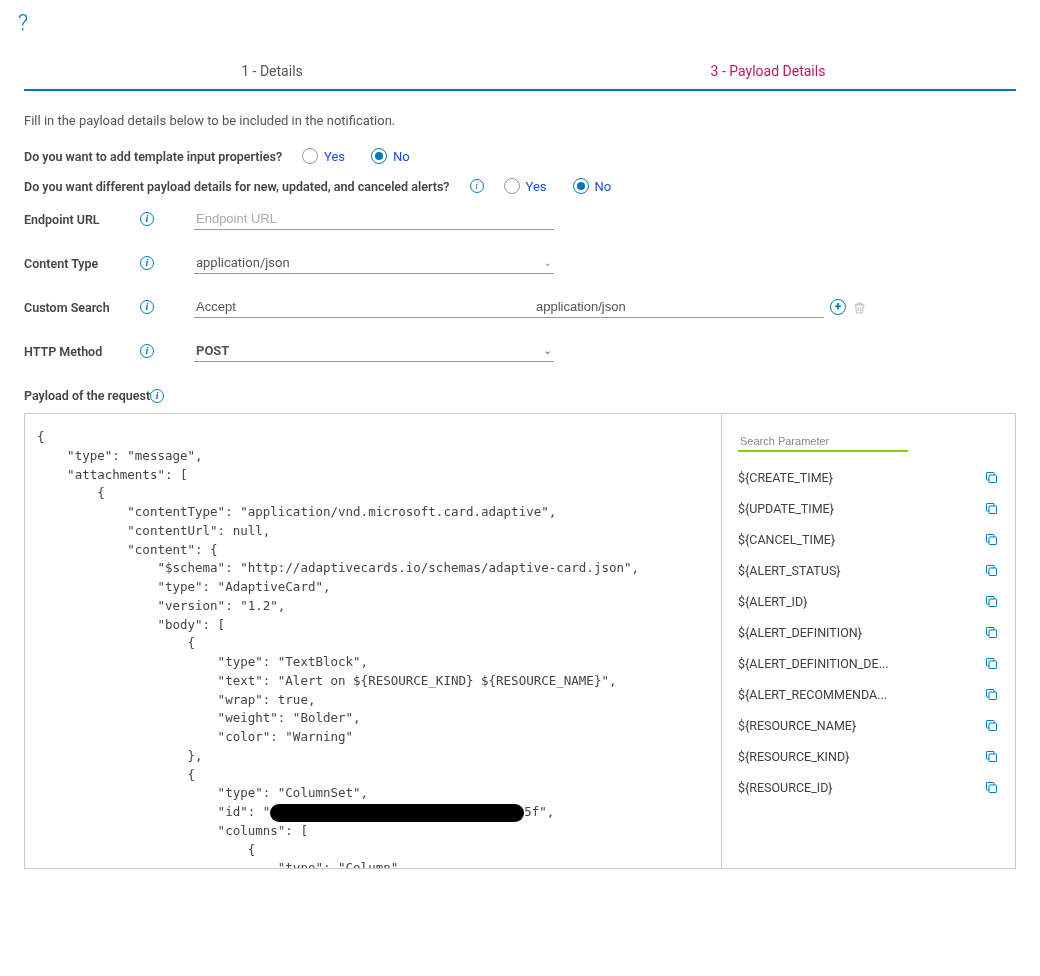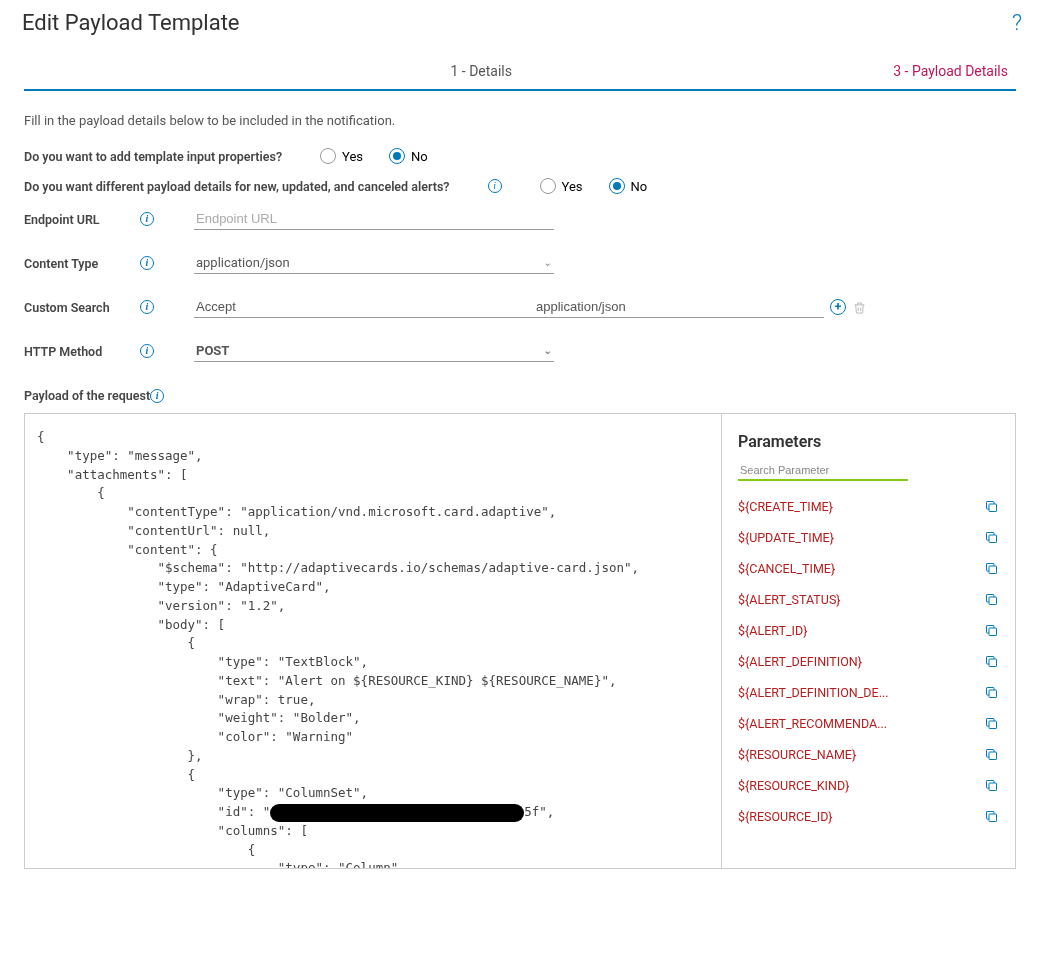--- a/index.html
+++ b/index.html
@@ -9,32 +9,32 @@
     font-size: 13px;
     color: #565656;
     background: #fff;
     width: 1040px;
   }
   .page { padding: 10px 18px 0 18px; }
   .title-row { display: flex; align-items: center; justify-content: space-between; margin-bottom: 18px; }
   .title { font-size: 22px; color: #313131; font-weight: 400; padding-left: 4px; }
   .help-icon { font-size: 22px; color: #0079b8; font-weight: 300; }
   .tabs { display: flex; border-bottom: 2px solid #0079b8; margin: 0 6px 22px 6px; }
-  .tab { flex: 1; text-align: right; padding: 10px 8px; color: #565656; font-size: 14px; }
+  .tab { flex: 1; text-align: center; padding: 10px 8px; color: #565656; font-size: 14px; }
   .tab.active { color: #be185d; }
   .intro { color: #565656; margin: 0 6px 20px 6px; font-size: 13px; }
   .question-row {
-    display: flex; align-items: center; gap: 38px;
+    display: flex; align-items: center; gap: 20px;
     margin: 0 6px 14px 6px;
   }
   .question-label { color: #454545; font-size: 12.5px; font-weight: 600; }
   .radio-group { display: flex; gap: 26px; align-items: center; }
   .radio {
     display: inline-flex; align-items: center; gap: 6px;
-    cursor: pointer; color: #000000;
+    cursor: pointer; color: #1d4ed8;
   }
   .radio-circle {
     width: 16px; height: 16px; border-radius: 50%;
     border: 1px solid #999; display: inline-flex;
     align-items: center; justify-content: center; background: #fff;
   }
   .radio-circle.checked { border-color: #0079b8; }
   .radio-circle.checked::after {
     content: ""; width: 8px; height: 8px; border-radius: 50%;
     background: #0079b8;
@@ -105,32 +105,31 @@
   .search-param {
     width: 170px; border: none; border-bottom: 2px solid #84cc16;
     padding: 3px 2px; font-size: 11px; background: transparent; margin-bottom: 18px;
   }
   .search-param::placeholder { color: #888; }
   .param-row {
     display: flex; align-items: center; justify-content: space-between;
     margin-bottom: 16px;
   }
   .param-name {
-    font-size: 12.5px; color: #b91c1c; max-width: 190px; overflow: hidden;
+    font-size: 12.5px; color: #404040; max-width: 190px; overflow: hidden;
     text-overflow: ellipsis; white-space: nowrap;
   }
   .copy-icon { width: 15px; height: 15px; color: #0079b8; }
   .copy-icon svg { stroke: #0079b8; }
 </style>
 </head>
 <body>
 
 <div class="page">
   <div class="title-row">
-    <div class="title">Edit Payload Template</div>
     <div class="help-icon">?</div>
   </div>
 
   <div class="tabs">
     <div class="tab">1 - Details</div>
     <div class="tab active">3 - Payload Details</div>
   </div>
 
   <div class="intro">Fill in the payload details below to be included in the notification.</div>
 
@@ -247,21 +246,20 @@
 <span>                        "id": "</span><span class="redact redact1"></span><span>5f",</span>
 <span>                        "columns": [</span>
 <span>                            {</span>
 <span>                                "type": "Column",</span>
 
 
 
 </div>
 
     <div class="params-panel">
-      <div class="params-title">Parameters</div>
       <input class="search-param" placeholder="Search Parameter" style="">
       <div id="param-list">
           <div class="param-row">
             <div class="param-name">${CREATE_TIME}</div>
             <span class="copy-icon"><svg viewBox="0 0 24 24" width="15" height="15" fill="none" stroke-width="1.6">
                 <rect x="8" y="8" width="12" height="12" rx="1"></rect>
                 <path d="M16 8V5a1 1 0 0 0-1-1H5a1 1 0 0 0-1 1v10a1 1 0 0 0 1 1h3"></path>
               </svg></span>
           </div>
           <div class="param-row">

